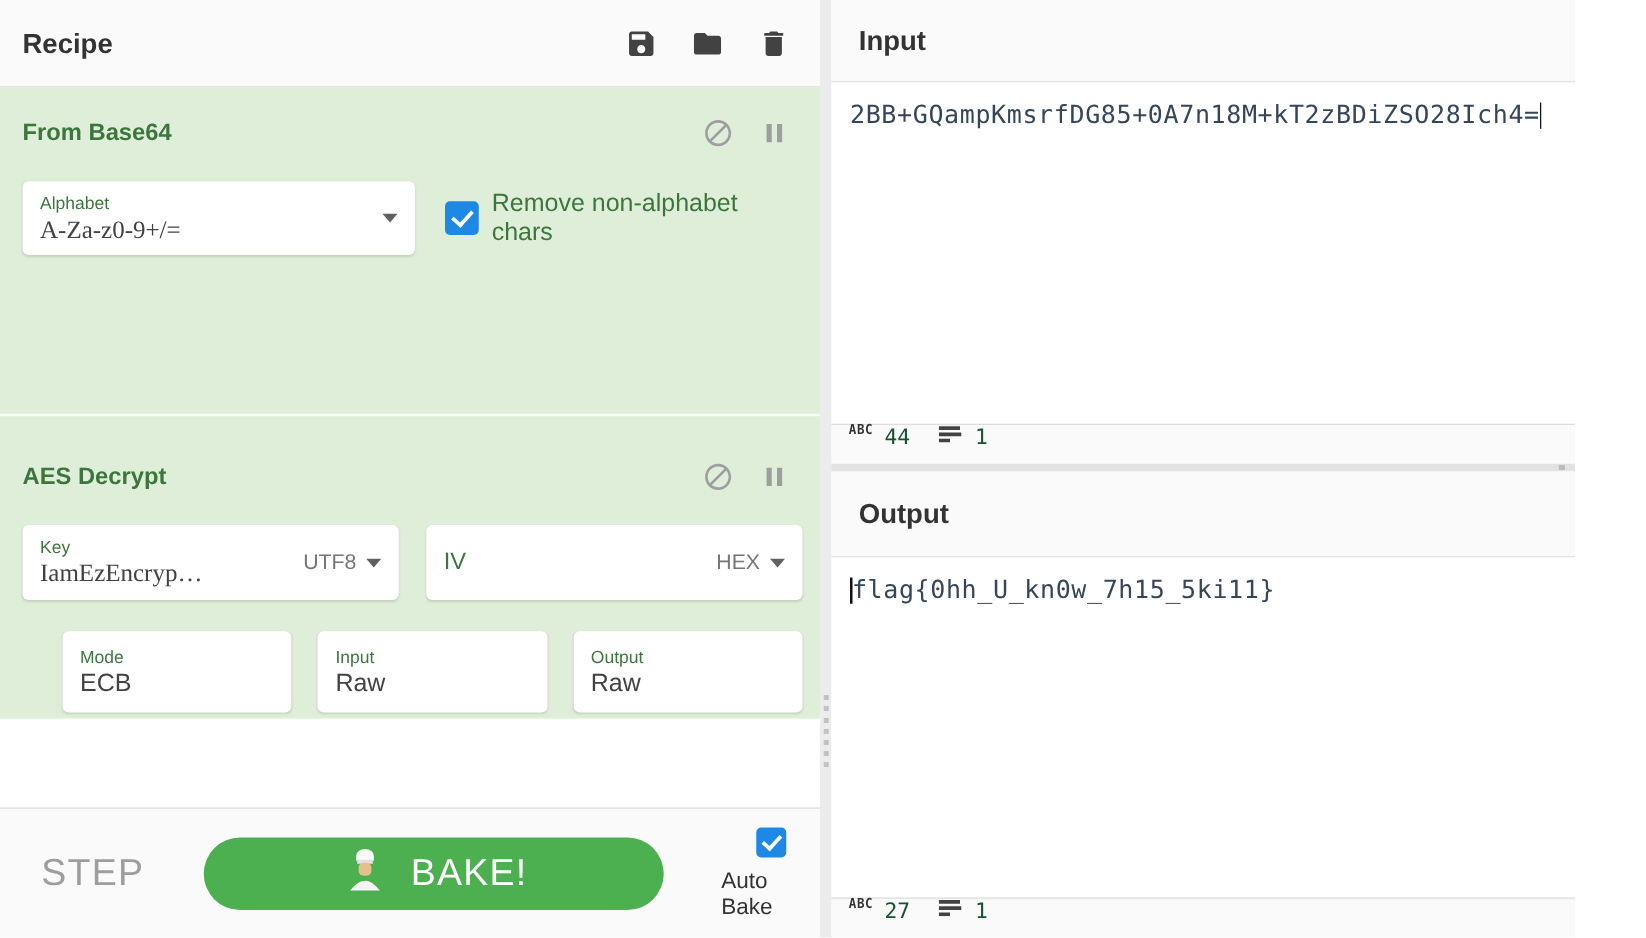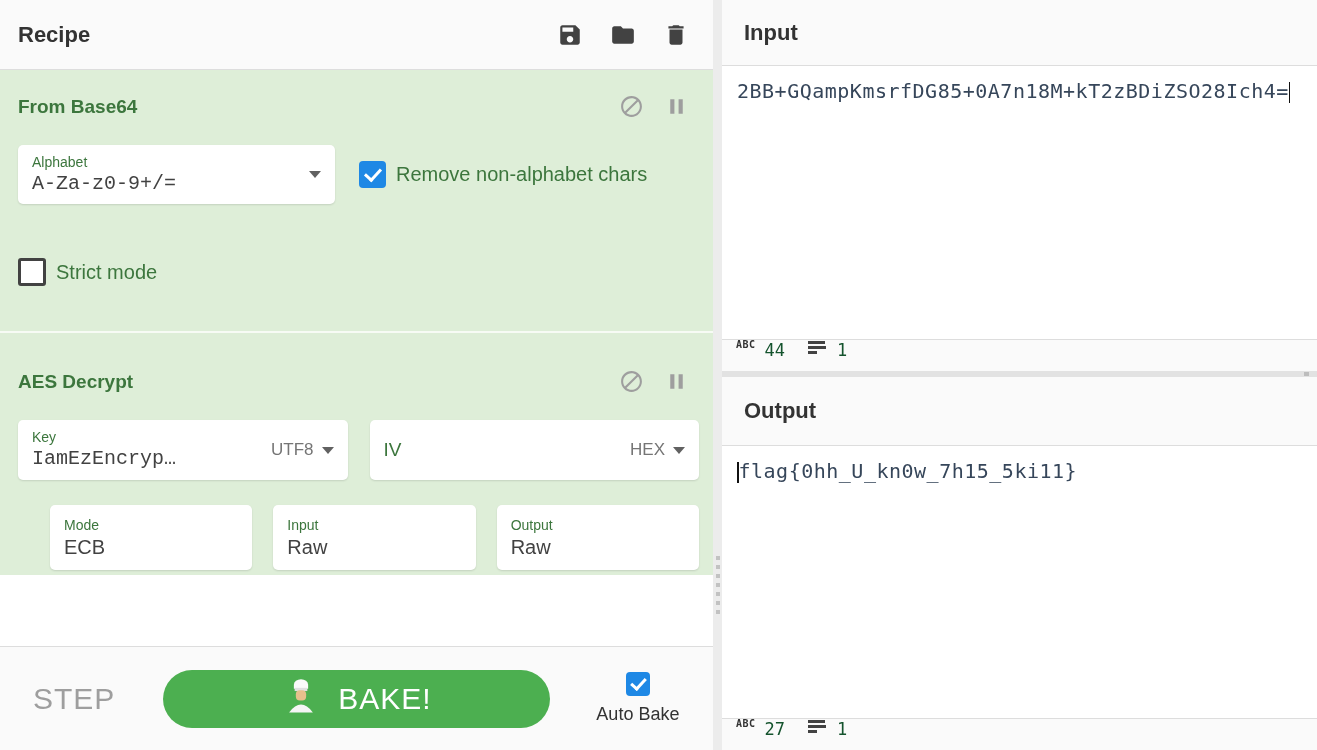--- a/index.html
+++ b/index.html
@@ -1,20 +1,20 @@
 <!DOCTYPE html>
 <html><head>
 <meta charset="utf-8">
 <style>
   * { margin:0; padding:0; box-sizing:border-box; }
   html,body { width:1317px; height:750px; font-family:"Liberation Sans", sans-serif; background:#fff; overflow:hidden; }
   .app { display:flex; width:1317px; height:750px; }
 
   
-  .recipe-pane { width:713px; height:750px; display:flex; flex-direction:column; background:#fff; }
+  .recipe-pane { width:656px; height:750px; display:flex; flex-direction:column; background:#fff; }
   .pane-header { height:70px; background:#fafafa; border-bottom:1px solid #ddd; display:flex; align-items:center; justify-content:space-between; padding:0 24px 0 18px; flex:0 0 auto; }
   .pane-header h1 { font-size:22px; font-weight:bold; color:#333; }
   .header-icons { display:flex; gap:27px; align-items:center; }
   .icon-btn { width:26px; height:26px; color:#424242; cursor:pointer; display:inline-flex; }
   .icon-btn svg { width:100%; height:100%; fill:currentColor; }
 
   .rec-list { flex:0 0 auto; }
   .operation { background:#deeed8; }
   .op1 { height:261px; }
   .op2 { height:244px; border-top:2px solid rgba(255,255,255,0.75); }
@@ -26,21 +26,21 @@
   .gray-icon svg { width:100%; height:100%; fill:currentColor; }
 
   .op-args { padding:0 14px 0 18px; }
   .arg-row { display:flex; align-items:center; }
   .row-fields-1 { margin-top:26px; }
   .row-fields-2 { margin-top:25px; gap:21px;padding-left:32px; }
 
   .field { background:#fff; border-radius:5px; box-shadow:0 1px 2px rgba(0,0,0,0.12); padding:8px 14px; display:flex; align-items:center; cursor:pointer; }
   .field .fcol { flex:1 1 auto; overflow:hidden; }
   .flabel { font-size:14px; color:#3c763d; display:block; line-height:18px; }
-  .fvalue-mono { font-family:Liberation Mono, monospace; font-size:20px; color:#424242; line-height:26px; white-space:nowrap;margin-top:20px; }
+  .fvalue-mono { font-family:Liberation Serif, serif; font-size:20px; color:#424242; line-height:26px; white-space:nowrap;margin-top:20px; }
   .fvalue-sans { font-size:20px; color:#424242; line-height:26px; }
   .caret { width:0; height:0; border-left:6px solid transparent; border-right:6px solid transparent; border-top:7px solid #616161; display:inline-block; margin-left:8px; flex:0 0 auto; }
   .enc { display:flex; align-items:center; color:#757575; font-size:17px; flex:0 0 auto; }
 
   .field-alphabet { width:317px; height:59px; }
   .field-key  { width:330px; height:60px; margin-right:22px; }
   .field-iv   { width:330px; height:60px; }
   .field-sel  { width:213px; height:65px; }
   .iv-label-big { font-size:19px; color:#3c763d; flex:1 1 auto; }
 
@@ -136,24 +136,20 @@
                 <span class="flabel">Alphabet</span>
                 <span class="fvalue-mono">A-Za-z0-9+/=</span>
               </div>
               <span class="caret"></span>
             </div>
             <div class="chk-row chk-remove">
               <span class="checkbox checked"></span>
               <span class="chk-label">Remove non-alphabet chars</span>
             </div>
           </div>
-          <div class="chk-row chk-strict">
-            <span class="checkbox unchecked"></span>
-            <span class="chk-label">Strict mode</span>
-          </div>
         </div>
       </div>
 
       <div class="operation op2">
         <div class="op-title-row">
           <span class="op-title">AES Decrypt</span>
           <span class="op-icons">
             <span class="gray-icon">
               <svg viewBox="0 0 24 24">
                   <path d="M12 2C6.48 2 2 6.48 2 12s4.48 10 10 10 10-4.48 10-10S17.52 2 12 2zM4 12c0-4.42 3.58-8 8-8 1.85 0 3.55.63 4.9 1.69L5.69 16.9C4.63 15.55 4 13.85 4 12zm8 8c-1.85 0-3.55-.63-4.9-1.69L18.31 7.1C19.37 8.45 20 10.15 20 12c0 4.42-3.58 8-8 8z"></path>

